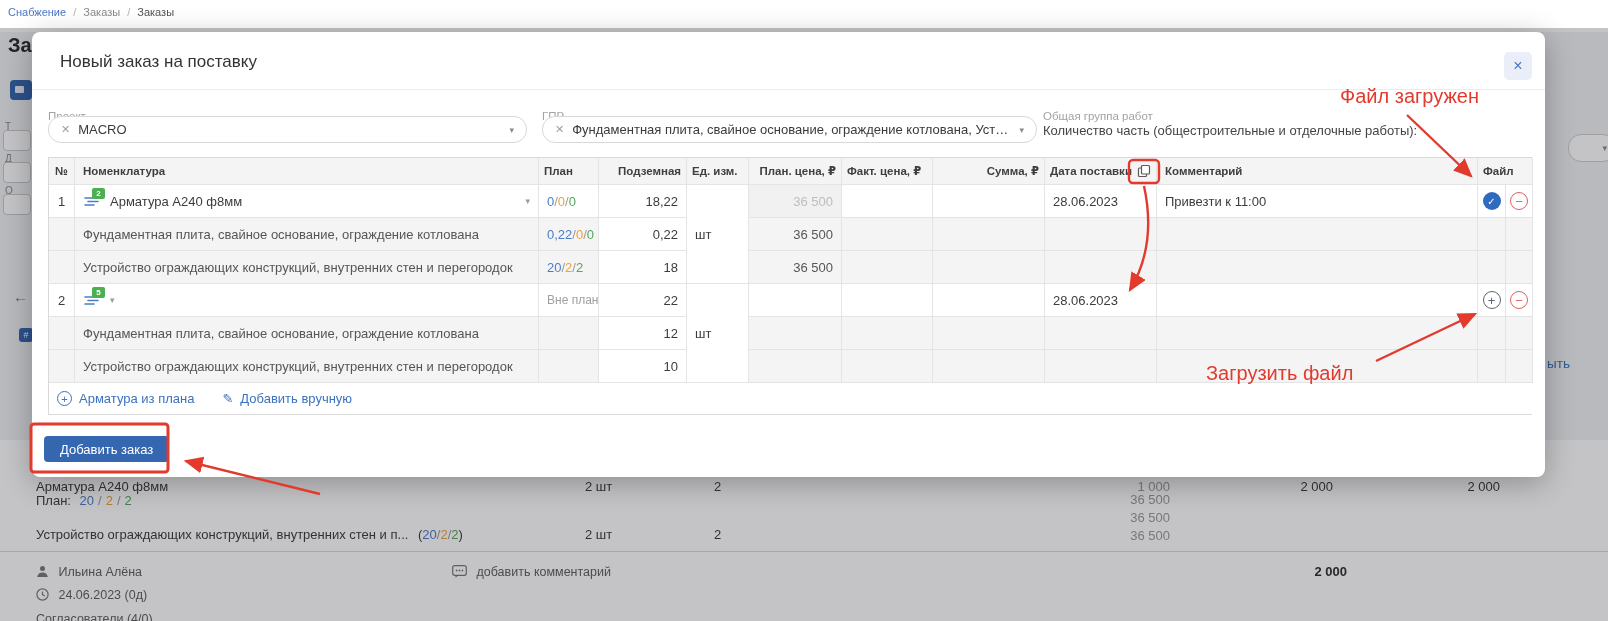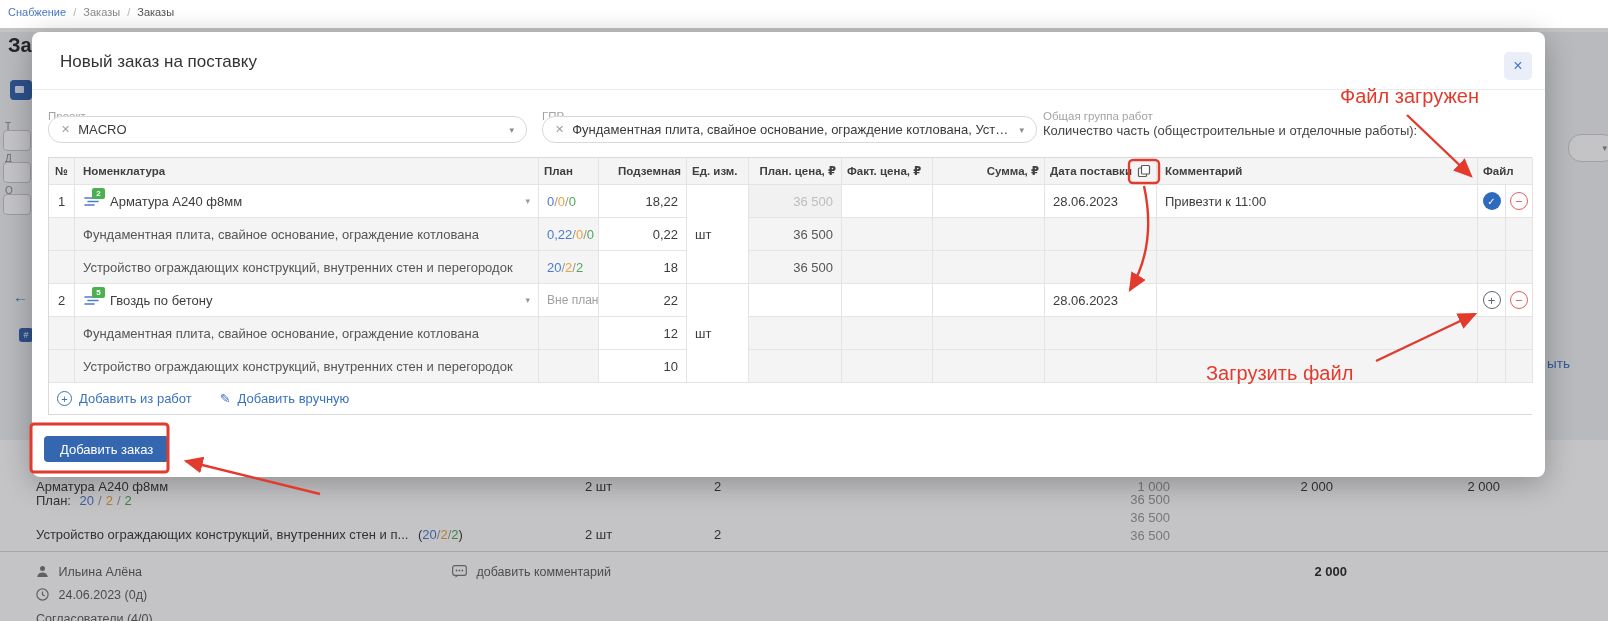--- a/index.html
+++ b/index.html
@@ -311,21 +311,20 @@
           <span class="nomicon">
             <svg width="16" height="16" viewBox="0 0 16 16">
                 <g stroke="#4d7cc9" stroke-width="1.6" fill="none" stroke-linecap="round">
                   <path d="M2 5h9"></path>
                   <path d="M5 8.5h10"></path>
                   <path d="M2 12h9"></path>
                 </g>
               </svg>
             <span class="badge">5</span>
           </span>
-          <span class="nomname">Гвоздь по бетону</span>
           <span class="rowcaret">▾</span>
         </div>
       </div>
       <div class="tc mutetext">Вне плана</div>
       <div class="tc right">22</div>
       <div class="tc" style="grid-row:span 3;">шт</div>
       <div class="tc"></div>
       <div class="tc"></div>
       <div class="tc"></div>
       <div class="tc dcell">28.06.2023</div>
@@ -363,21 +362,21 @@
       <div class="tc sub"></div>
       <div class="tc sub"></div>
       <div class="tc sub"></div>
       <div class="tc sub"></div>
 
       <div class="tc links-row">
         <span class="tlink">
           <span class="plusring">
               <span>+</span>
             </span>
-          <span>Добавить из работ</span>
+          <span>Арматура из плана</span>
         </span>
         <span class="tlink">
           <span class="pencil">✎</span>
           <span>Добавить вручную</span>
         </span>
       </div>
     </div>
 
     <button class="submitbtn">Добавить заказ</button>
   </div>

